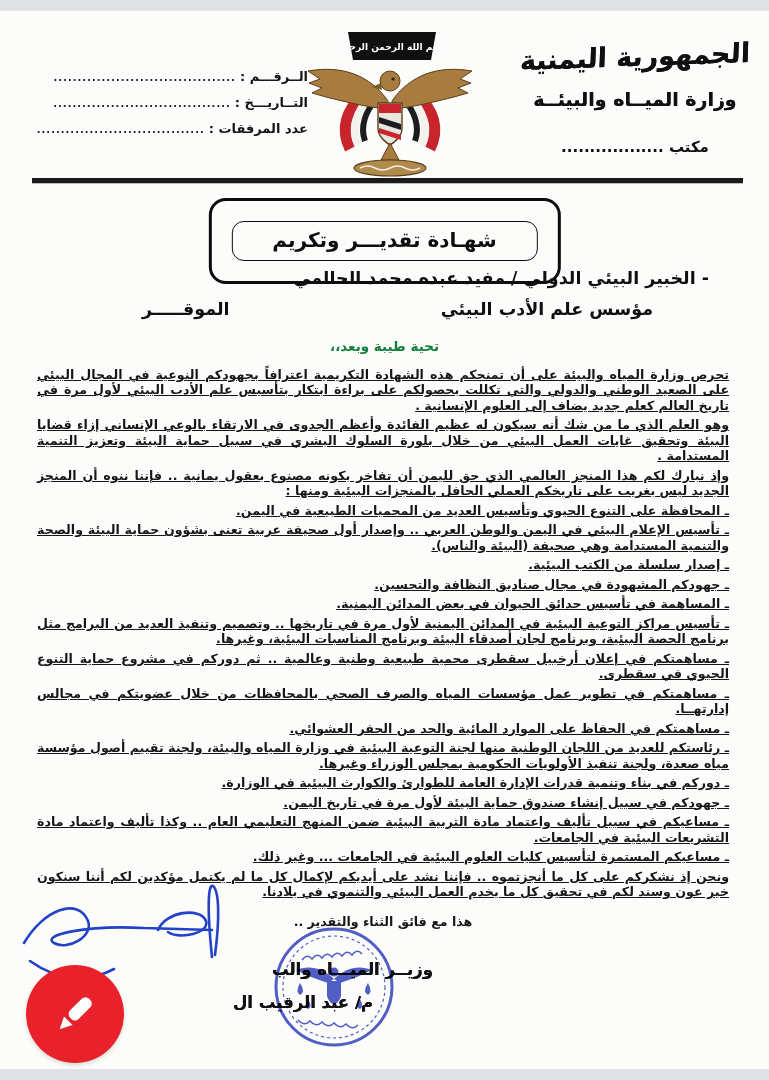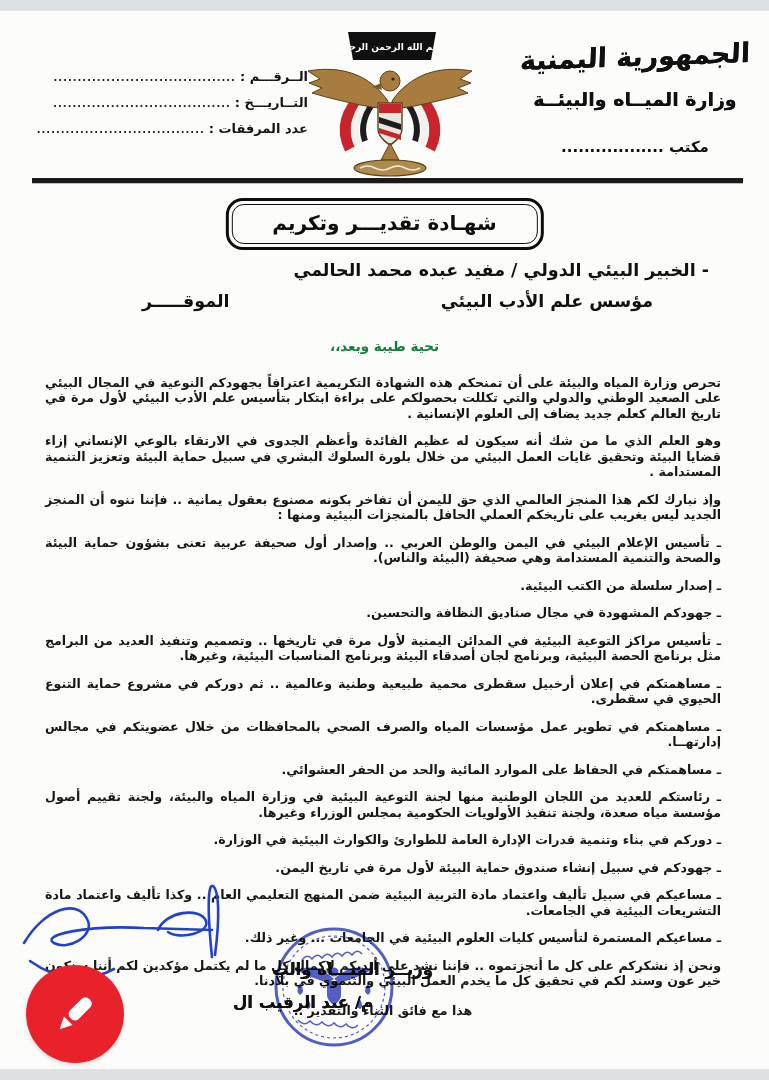--- a/index.html
+++ b/index.html
@@ -19,31 +19,31 @@
   .hdr-row{display:flex;align-items:baseline;font-weight:bold;font-size:13px;color:#141414;margin-bottom:11px;white-space:nowrap;}
   .hdr-row .lbl{flex:none;}
   .hdr-row .dots{flex:1;overflow:hidden;font-size:10px;letter-spacing:1px;margin-right:4px;color:#222;}
   .emblem{position:absolute;top:18px;left:298px;width:184px;height:150px;}
   .ministry{position:absolute;top:30px;right:8px;width:252px;text-align:center;color:#101010;}
   .republic{font-size:27px;font-weight:bold;transform:rotate(-2deg) skewX(-4deg);letter-spacing:-1px;text-shadow:0 0 .4px #000;}
   .ministry-name{font-size:19px;font-weight:bold;margin-top:16px;letter-spacing:0;text-shadow:0 0 .3px #000;}
   .office{font-size:15px;font-weight:bold;margin-top:28px;}
   .rule{position:absolute;top:167px;left:32px;right:26px;height:5px;background:#1b1b1b;box-shadow:0 1px 0 rgba(0,0,0,.25);}
   
-  .title-box{position:absolute;top:187px;left:50%;transform:translateX(-50%);border:3px solid #0d0d0d;border-radius:17px;padding:3px;background:#fcfcfa;}
+  .title-box{position:absolute;top:187px;left:50%;transform:translateX(-50%);border:3px solid #0d0d0d;border-radius:17px;padding:20px;background:#fcfcfa;}
   .title-inner{border:1.5px solid #0d0d0d;border-radius:12px;padding:6px 40px 8px;font-size:20px;font-weight:bold;white-space:nowrap;color:#0d0d0d;}
   
   .addr{position:absolute;top:249px;right:60px;left:40px;color:#101010;}
-  .addr-1{font-size:17.5px;font-weight:bold;text-align:right;}
+  .addr-1{font-size:17.5px;font-weight:bold;text-align:right;margin-top:8px;}
   .addr-row2{display:flex;justify-content:space-between;margin-top:11px;padding-right:56px;padding-left:62px;}
   .addr-2,.honorific{font-size:17.5px;font-weight:bold;margin-left:40px;}
   .greeting{position:absolute;top:327px;left:0;right:0;text-align:center;font-size:13.5px;font-weight:bold;color:#15803d;}
   
   .bodytext{position:absolute;top:352px;right:36px;left:33px;font-size:12.6px;font-weight:bold;line-height:1.23;text-align:justify;color:#161616;}
-  .para,.bullet{margin:12px;}
+  .para,.bullet{margin:4px;text-decoration:underline;}
   .salutation{text-align:center;margin-top:14px;}
   
   .sig-svg{position:absolute;left:16px;top:872px;z-index:2;}
   .minister-title{position:absolute;top:949px;right:336px;font-size:16.5px;font-weight:bold;color:#121212;z-index:1;white-space:nowrap;text-shadow:0 0 .3px #000;}
   .minister-name{position:absolute;top:982px;right:396px;font-size:16.5px;font-weight:bold;color:#121212;z-index:1;white-space:nowrap;text-shadow:0 0 .3px #000;}
   .stamp{position:absolute;left:272px;top:914px;width:124px;height:124px;z-index:3;mix-blend-mode:multiply;opacity:.9;}
   .redact{position:absolute;left:26px;top:954px;width:98px;height:98px;border-radius:50%;z-index:4;display:flex;align-items:center;justify-content:center;box-shadow:0 2px 4px rgba(0,0,0,.15);}
 </style>
 </head>
 <body>
@@ -116,23 +116,25 @@
       <span class="honorific">الموقـــــر</span>
     </div>
   </div>
 
   <div class="greeting">تحية طيبة وبعد،،</div>
 
   <div class="bodytext">
     <p class="para">تحرص وزارة المياه والبيئة على أن تمنحكم هذه الشهادة التكريمية اعترافاً بجهودكم النوعية في المجال البيئي على الصعيد الوطني والدولي والتي تكللت بحصولكم على براءة ابتكار بتأسيس علم الأدب البيئي لأول مرة في تاريخ العالم كعلم جديد يضاف إلى العلوم الإنسانية .</p>
     <p class="para">وهو العلم الذي ما من شك أنه سيكون له عظيم الفائدة وأعظم الجدوى في الارتقاء بالوعي الإنساني إزاء قضايا البيئة وتحقيق غايات العمل البيئي من خلال بلورة السلوك البشري في سبيل حماية البيئة وتعزيز التنمية المستدامة .</p>
     <p class="para">وإذ نبارك لكم هذا المنجز العالمي الذي حق لليمن أن تفاخر بكونه مصنوع بعقول يمانية .. فإننا ننوه أن المنجز الجديد ليس بغريب على تاريخكم العملي الحافل بالمنجزات البيئية ومنها :</p>
+    <div class="bullet">ـ المحافظة على التنوع الحيوي وتأسيس العديد من المحميات الطبيعية في اليمن.</div>
     <div class="bullet">ـ تأسيس الإعلام البيئي في اليمن والوطن العربي .. وإصدار أول صحيفة عربية تعنى بشؤون حماية البيئة والصحة والتنمية المستدامة وهي صحيفة (البيئة والناس).</div>
     <div class="bullet">ـ إصدار سلسلة من الكتب البيئية.</div>
     <div class="bullet">ـ جهودكم المشهودة في مجال صناديق النظافة والتحسين.</div>
+    <div class="bullet">ـ المساهمة في تأسيس حدائق الحيوان في بعض المدائن اليمنية.</div>
     <div class="bullet">ـ تأسيس مراكز التوعية البيئية في المدائن اليمنية لأول مرة في تاريخها .. وتصميم وتنفيذ العديد من البرامج مثل برنامج الحصة البيئية، وبرنامج لجان أصدقاء البيئة وبرنامج المناسبات البيئية، وغيرها.</div>
     <div class="bullet">ـ مساهمتكم في إعلان أرخبيل سقطرى محمية طبيعية وطنية وعالمية .. ثم دوركم في مشروع حماية التنوع الحيوي في سقطرى.</div>
     <div class="bullet">ـ مساهمتكم في تطوير عمل مؤسسات المياه والصرف الصحي بالمحافظات من خلال عضويتكم في مجالس إدارتهــا.</div>
     <div class="bullet">ـ مساهمتكم في الحفاظ على الموارد المائية والحد من الحفر العشوائي.</div>
     <div class="bullet">ـ رئاستكم للعديد من اللجان الوطنية منها لجنة التوعية البيئية في وزارة المياه والبيئة، ولجنة تقييم أصول مؤسسة مياه صعدة، ولجنة تنفيذ الأولويات الحكومية بمجلس الوزراء وغيرها.</div>
     <div class="bullet">ـ دوركم في بناء وتنمية قدرات الإدارة العامة للطوارئ والكوارث البيئية في الوزارة.</div>
     <div class="bullet">ـ جهودكم في سبيل إنشاء صندوق حماية البيئة لأول مرة في تاريخ اليمن.</div>
     <div class="bullet">ـ مساعيكم في سبيل تأليف واعتماد مادة التربية البيئية ضمن المنهج التعليمي العام .. وكذا تأليف واعتماد مادة التشريعات البيئية في الجامعات.</div>
     <div class="bullet">ـ مساعيكم المستمرة لتأسيس كليات العلوم البيئية في الجامعات ... وغير ذلك.</div>
     <p class="para">ونحن إذ نشكركم على كل ما أنجزتموه .. فإننا نشد على أيديكم لإكمال كل ما لم يكتمل مؤكدين لكم أننا سنكون خير عون وسند لكم في تحقيق كل ما يخدم العمل البيئي والتنموي في بلادنا.</p>

